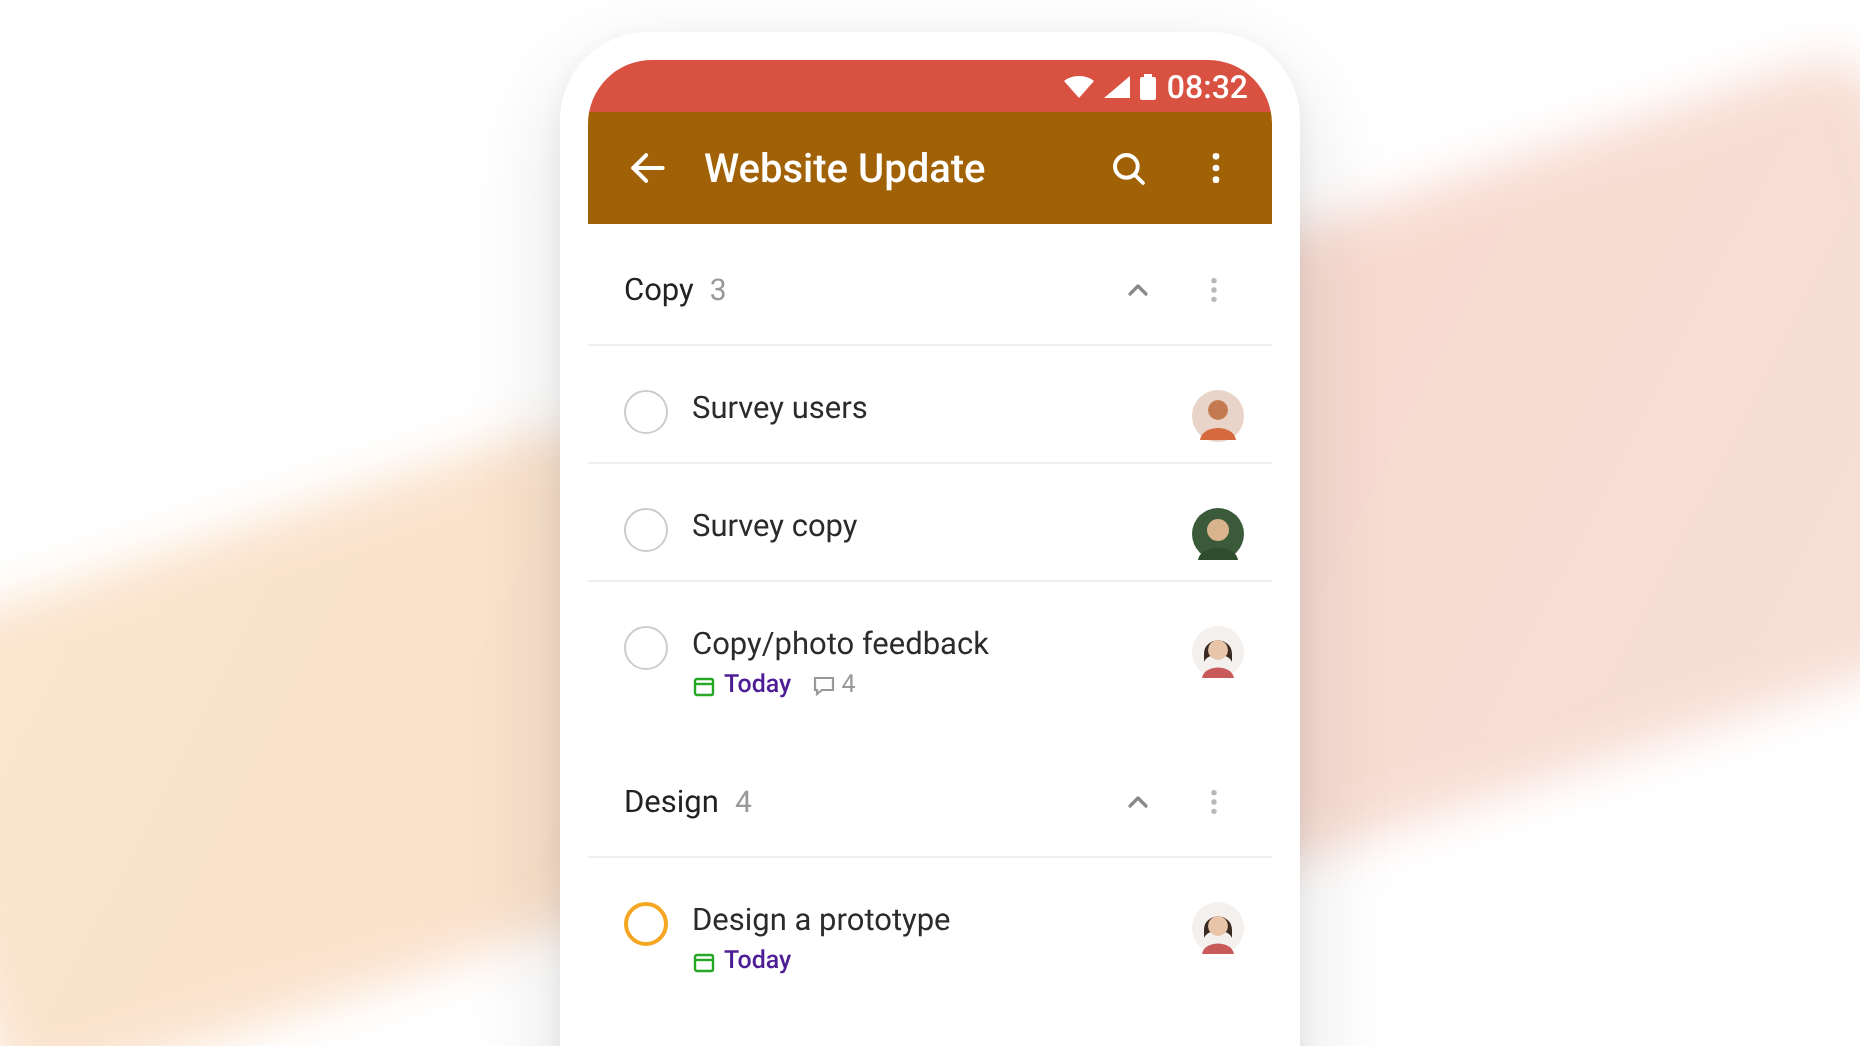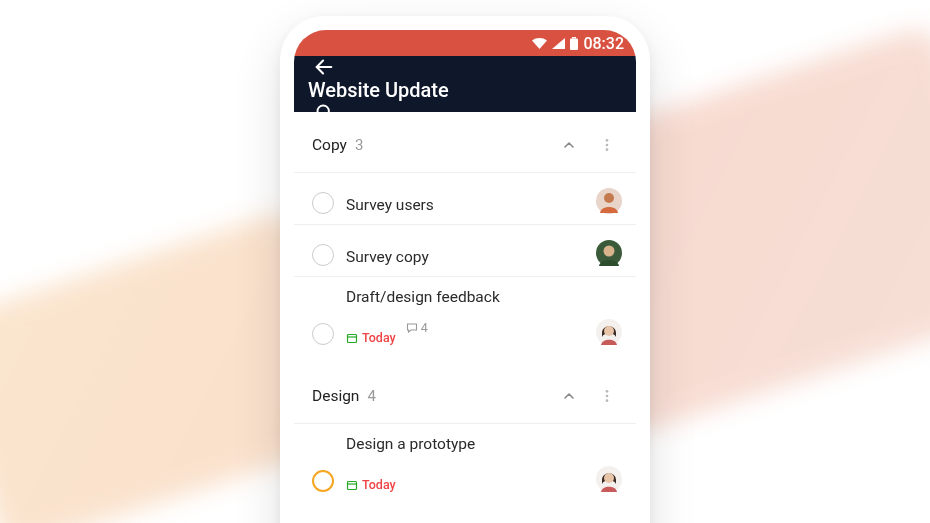--- a/index.html
+++ b/index.html
@@ -44,25 +44,24 @@
     color: #fff;
     display: flex; align-items: center; justify-content: flex-end;
     padding: 0 12px;
     gap: 5px;
     font-size: 16px;
     font-weight: 500;
   }
   .statusbar svg { display:block; }
   .appbar {
     height: 56px;
-    background: #0f172a;
+    background: #a16207;
     color: #fff;
-    display: flex; align-items: flex-start;
+    display: flex; align-items: center;
     padding: 0 6px 0 8px;
-    flex-direction: column;
   }
   .appbar .icon-btn {
     width: 44px; height: 44px;
     display:flex; align-items:center; justify-content:center;
     cursor:pointer;
   }
   .appbar-title {
     flex: 1;
     font-size: 20px;
     font-weight: 500;
@@ -79,40 +78,40 @@
   .section-title { font-weight:400; font-size:15.5px; color:#222; }
   .section-count { color:#999; font-size:15px; }
   .section-spacer { flex:1; }
   .section-icon {
     width:30px; height:30px;
     display:flex; align-items:center; justify-content:center;
     color:#888; cursor:pointer;
   }
 
   .task {
-    display:flex; align-items:flex-end;
-    padding: 11px 14px 10px 18px;
+    display:flex; align-items:flex-start;
+    padding: 22px 14px 10px 18px;
     border-top: 1px solid #eee;
     min-height: 52px;
     cursor:pointer;
   }
   .task-check {
     width:22px; height:22px;
     border: 1.5px solid #ccc;
     border-radius: 50%;
     flex-shrink:0;
     cursor:pointer;
   }
   .task-check.orange { border-color:#f5a623; border-width:2px; }
   .task-check.faded { border-color:#e3e3e3; }
   .task-body { flex:1; padding: 0 12px; min-width:0; }
   .task-title { font-size:15.5px; color:#2b2b2b; }
   .task-title.faded { color:#c8c8c8; }
   .task-meta { display:flex; align-items:center; gap:10px; margin-top:4px; font-size:12.5px; }
-  .meta-date { color:#ef4444; display:flex; align-items:center; gap:4px; font-weight:500;margin-top:20px; }
+  .meta-date { color:#4c1d95; display:flex; align-items:center; gap:4px; font-weight:500; }
   .meta-comments { color:#999; display:flex; align-items:center; gap:3px; }
   .avatar {
     width:26px; height:26px; border-radius:50%;
     flex-shrink:0;
     display:flex; align-items:center; justify-content:center;
   }
   .avatar svg { width:26px; height:26px; }
 </style>
 </head>
 <body>
@@ -210,21 +209,21 @@
               <circle cx="13" cy="13" r="13" fill="#3a5a3a"></circle>
               <circle cx="13" cy="11" r="5.5" fill="#d9b38c"></circle>
               <path d="M3 26 C4 18 22 18 23 26 Z" fill="#2d4d2d"></path>
             </svg>
         </div>
       </div>
 
       <div class="task">
         <div class="task-check"></div>
         <div class="task-body">
-          <div class="task-title">Draft/design feedback</div>
+          <div class="task-title">Copy/photo feedback</div>
           <div class="task-meta">
             <span class="meta-date">
               <svg width="12" height="12" viewBox="0 0 24 24" fill="none" stroke="#26a826" stroke-width="2.4">
                   <rect x="3" y="5" width="18" height="16" rx="2"></rect>
                   <line x1="3" y1="10" x2="21" y2="10"></line>
                 </svg>
               <span>Today</span>
             </span>
             <span class="meta-comments">
               <svg width="12" height="12" viewBox="0 0 24 24" fill="none" stroke="#999" stroke-width="2.2">

